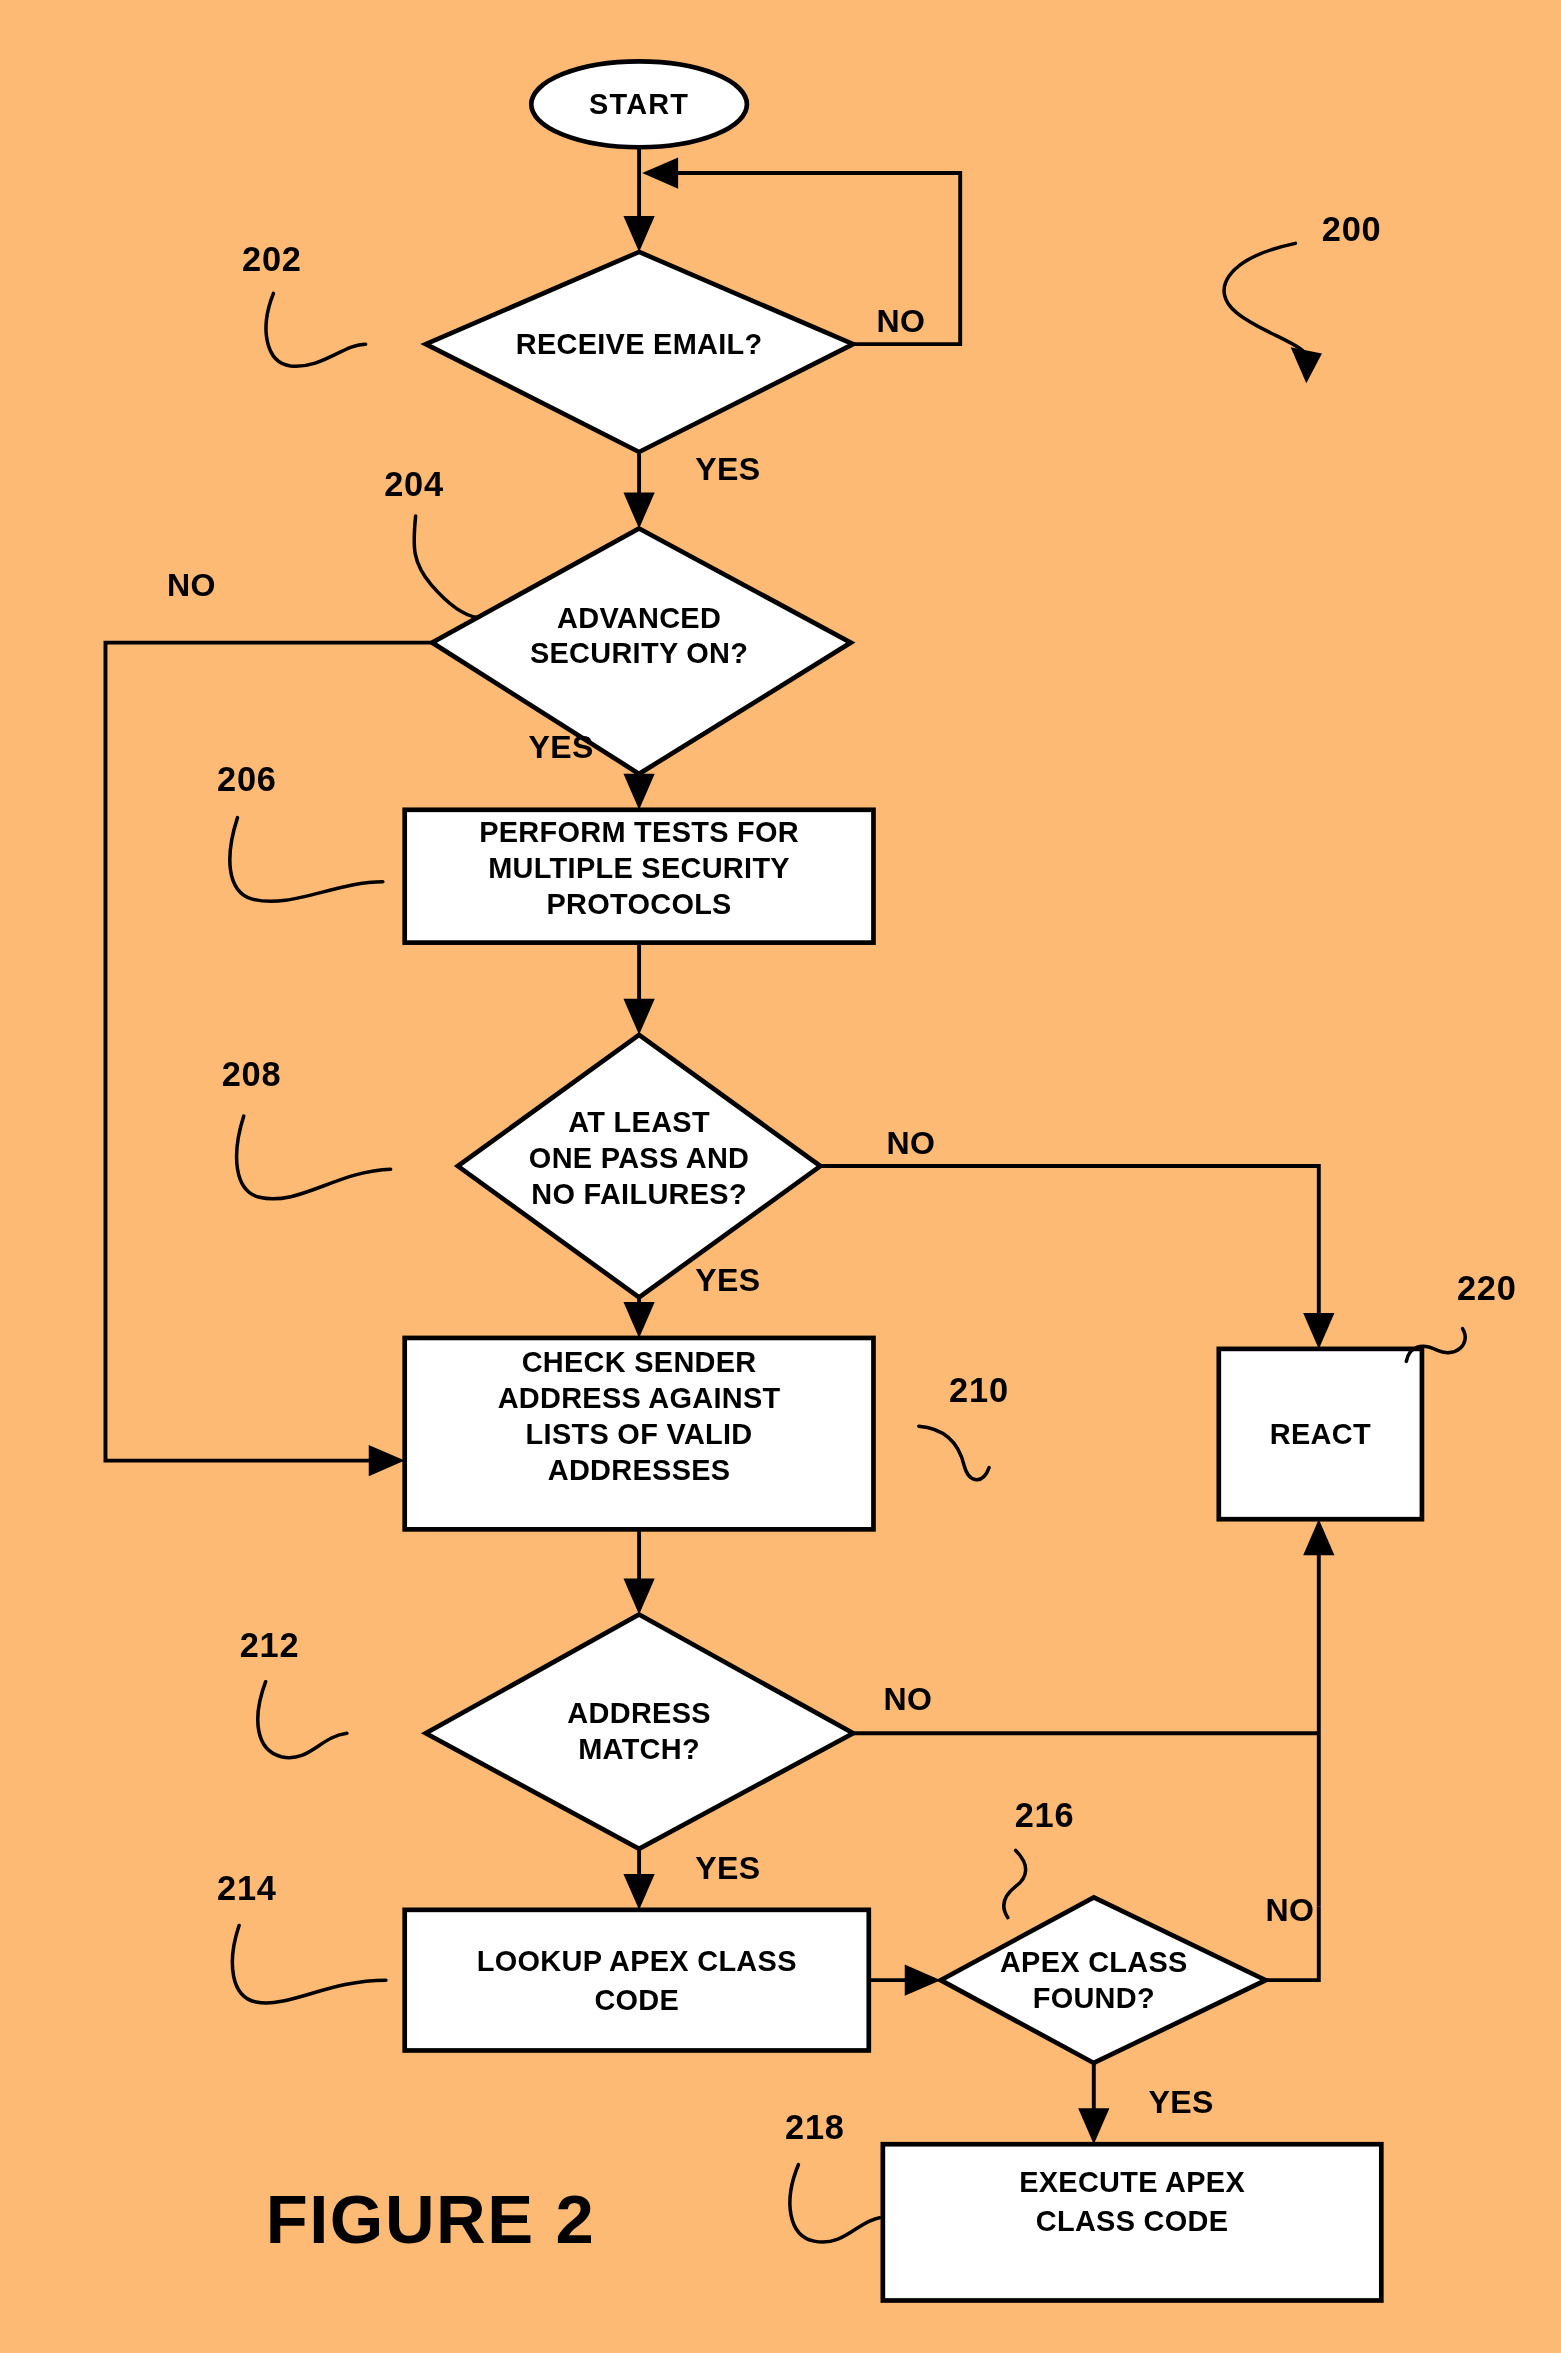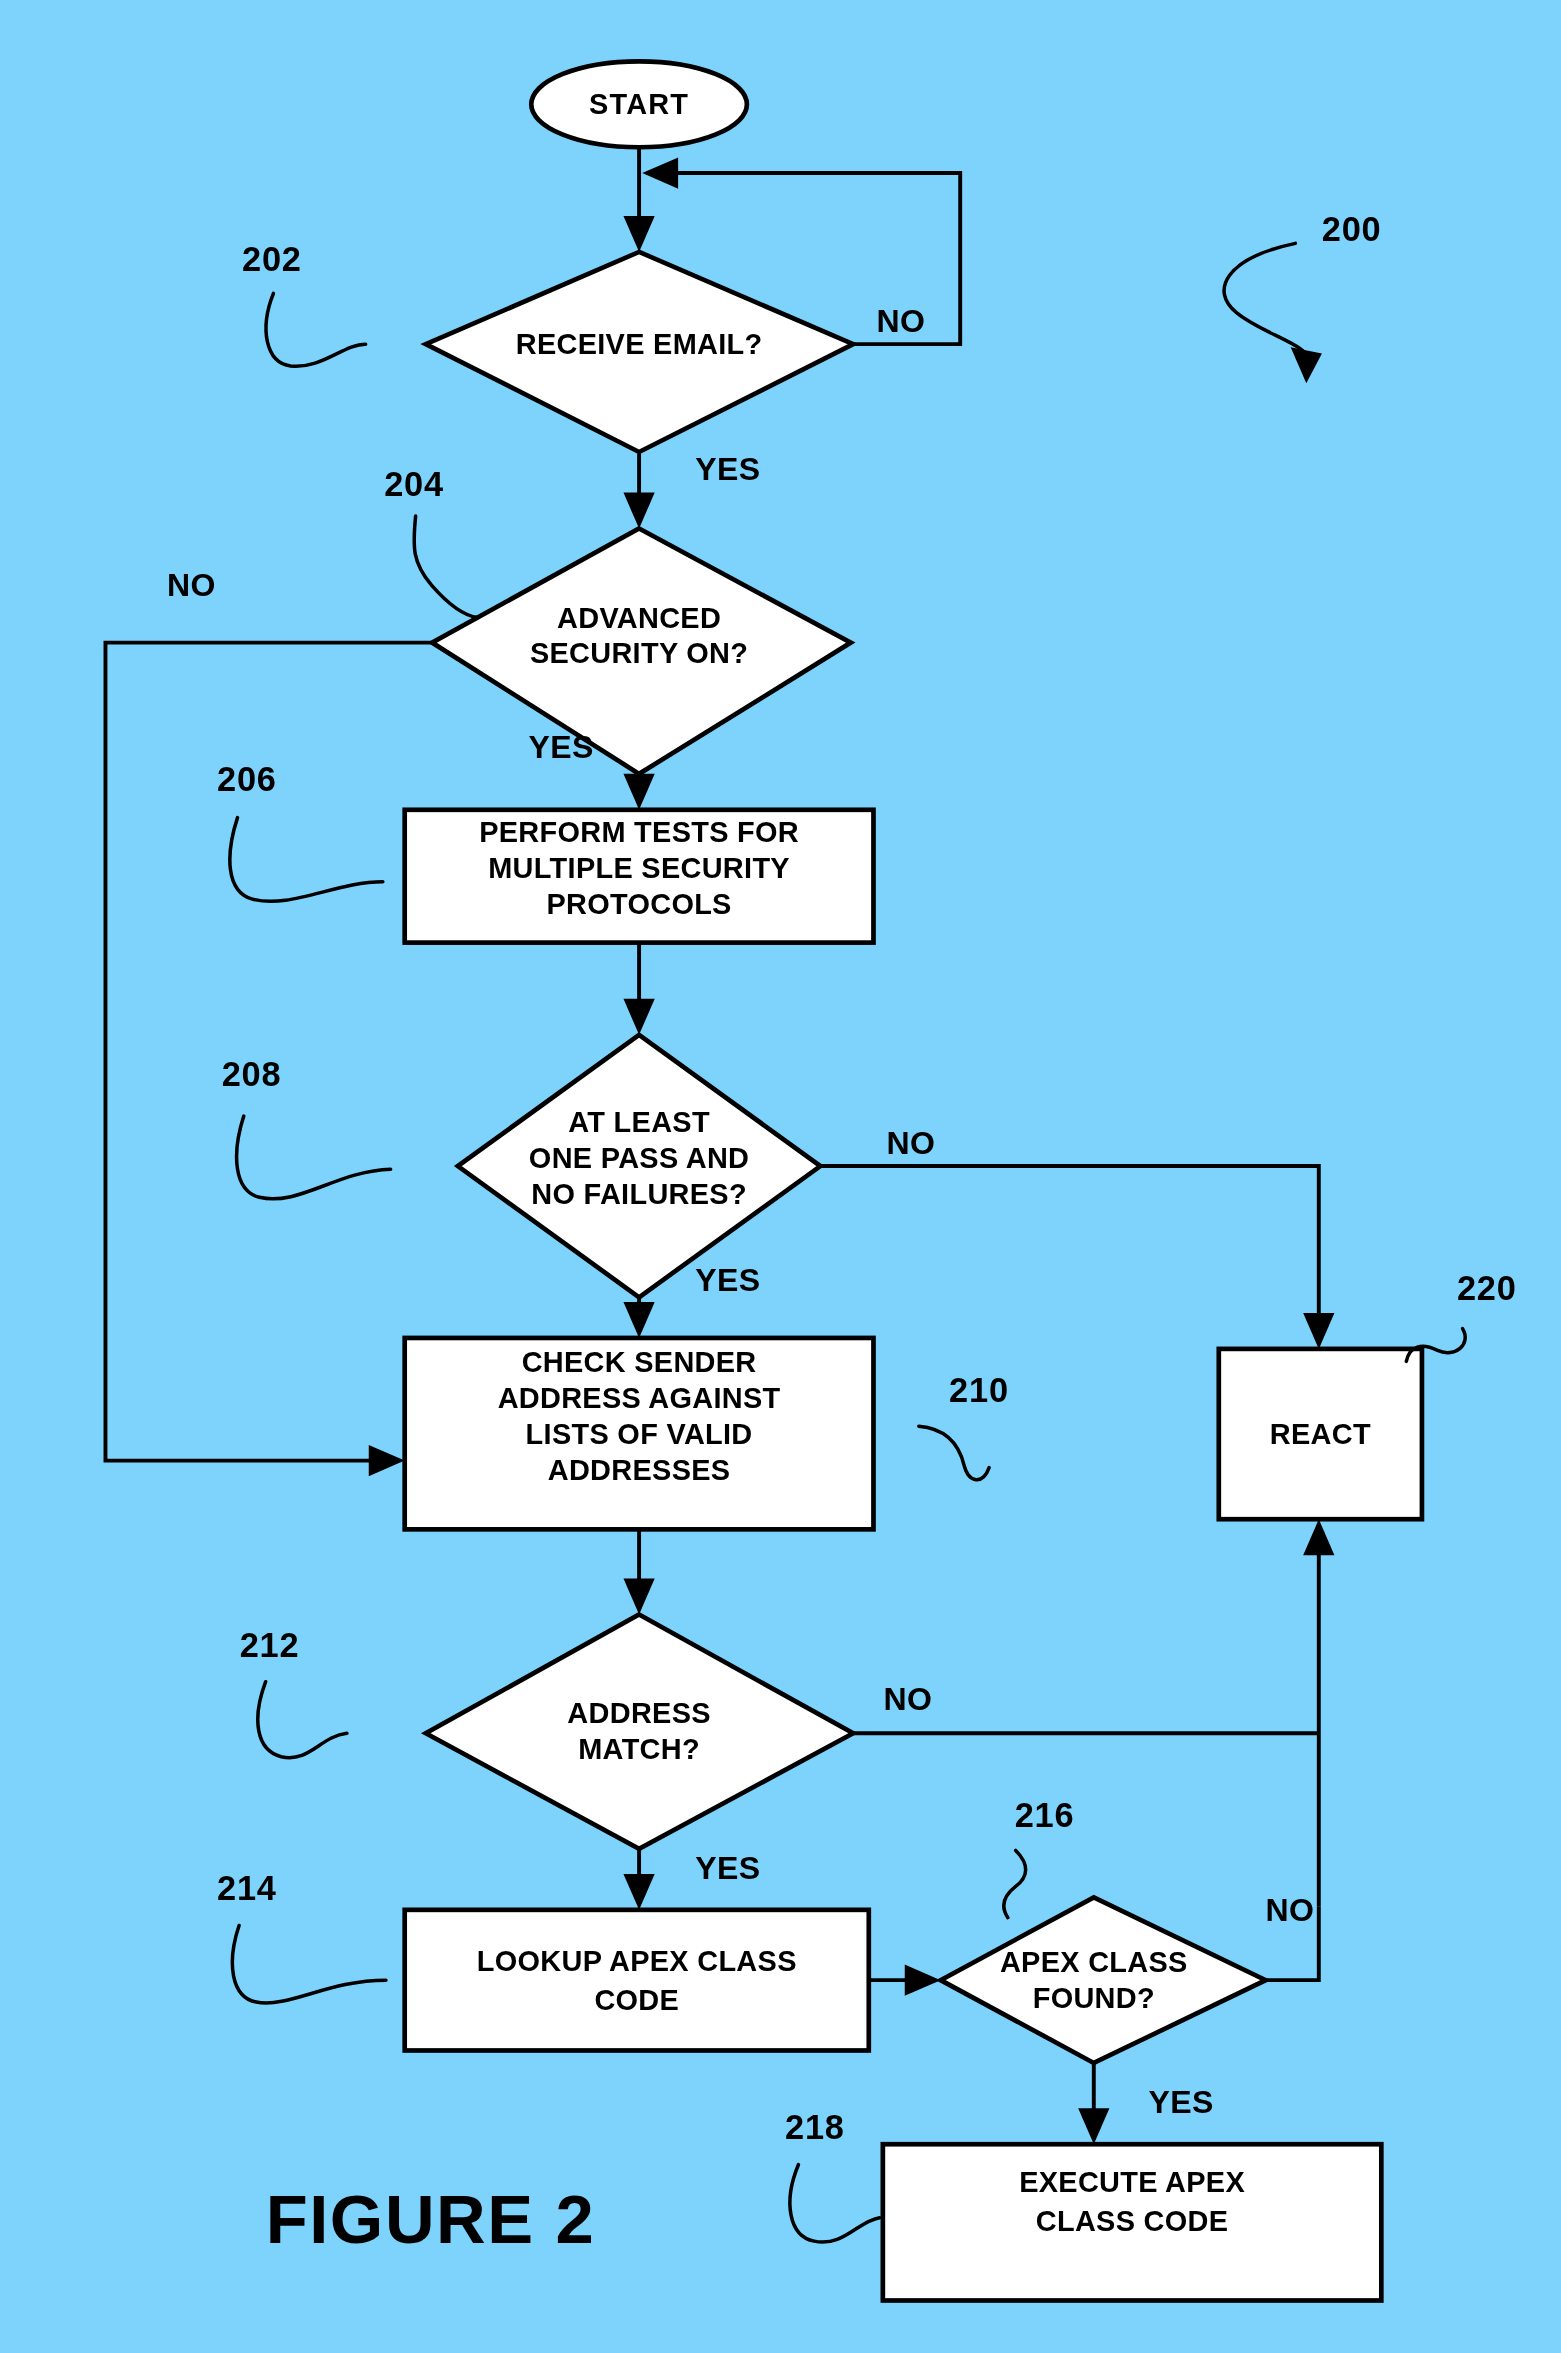--- a/index.html
+++ b/index.html
@@ -7,21 +7,21 @@
     padding: 0;
     background: #ffffff;
   }
   body {
     font-family: "Liberation Sans", sans-serif;
   }
   #figure-root {
     position: relative;
     width: 1561px;
     height: 2354px;
-    background: #7dd3fc;
+    background: #fdba74;
     overflow: hidden;
   }
   svg#flow {
     position: absolute;
     top: 0;
     left: 0;
     width: 1561px;
     height: 2354px;
     display: block;
   }

